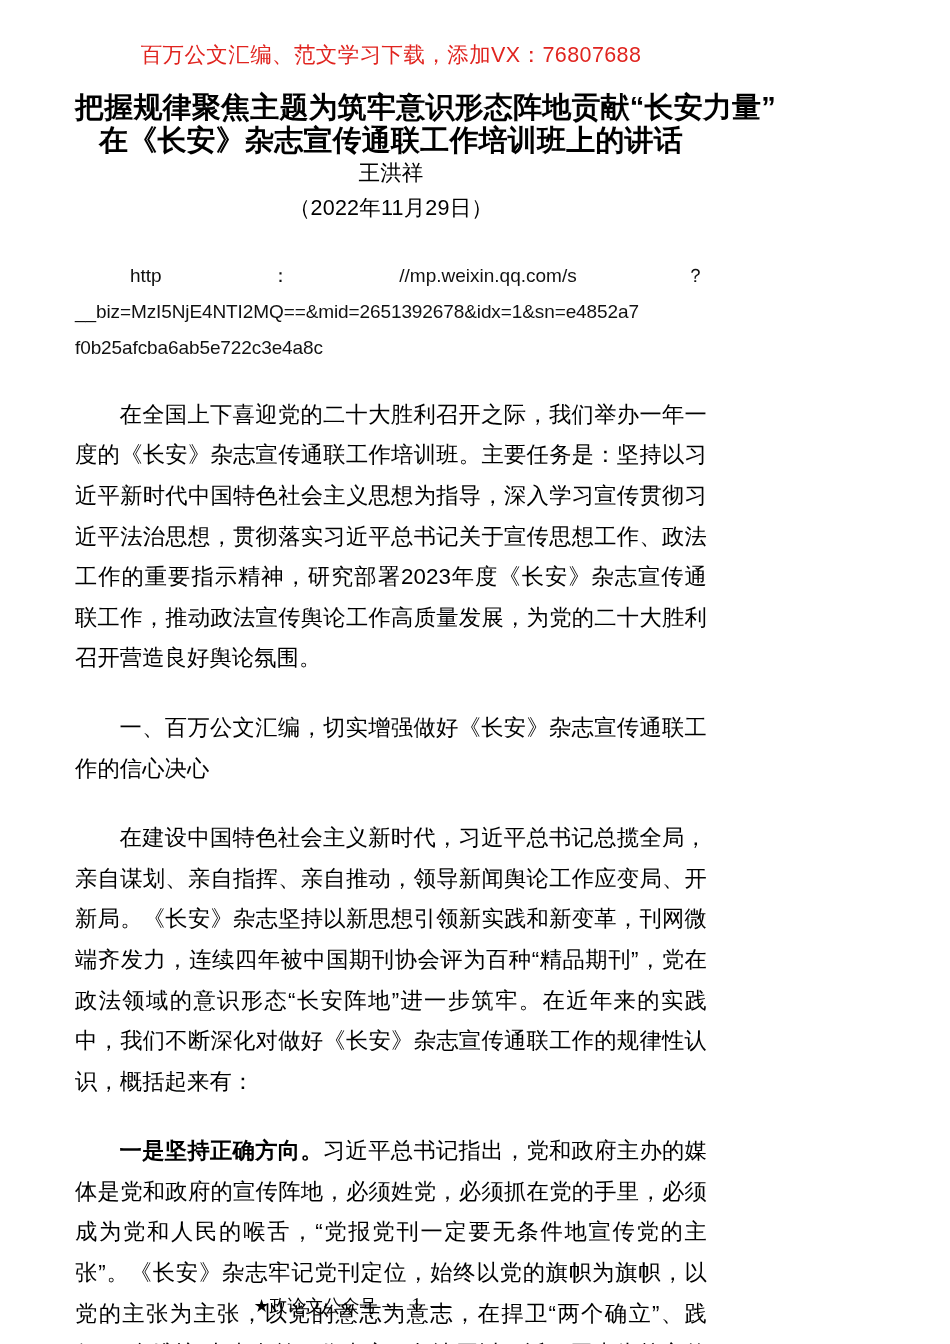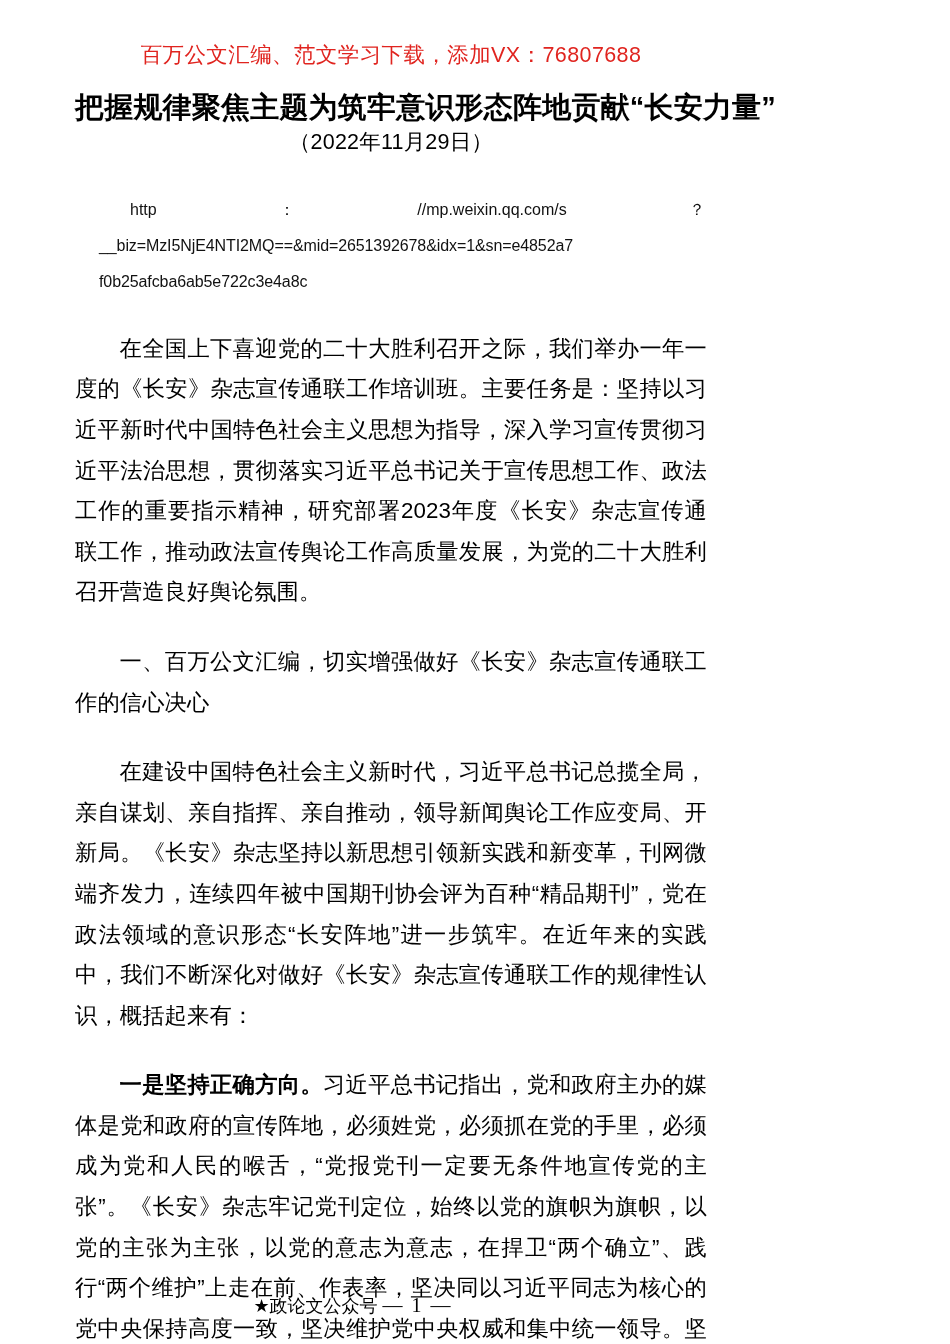--- a/index.html
+++ b/index.html
@@ -57,36 +57,35 @@
   .title-date {
     font-size: 21.5px;
     font-weight: 400;
     line-height: 36px;
     letter-spacing: 0.2px;
   }
 
   
   .url-block {
     margin-top: 32px;
-    font-size: 16px;
+    font-size: 19px;
     line-height: 36px;
     color: #111111;
   }
   .url-line-1 {
     display: flex;
     justify-content: space-between;
     padding-left: 55px;
     padding-right: 2px;
   }
   .url-line-1 span { white-space: nowrap; }
   .url-line-2,
   .url-line-3 {
     white-space: nowrap;
     letter-spacing: -0.1px;
-    margin-left: 24px;
   }
 
   
   .body-text {
     margin-top: 6px;
   }
   .para {
     font-size: 22.3px;
     line-height: 40.6px;
     text-align: justify;
@@ -121,20 +120,22 @@
 </style>
 </head>
 <body>
 
 <div class="page">
 
   <div class="promo-banner">百万公文汇编、范文学习下载，添加VX：76807688</div>
 
   <div class="title-block">
     <div class="title-line">把握规律聚焦主题为筑牢意识形态阵地贡献“长安力量”</div>
+    <div class="title-line">在《长安》杂志宣传通联工作培训班上的讲话</div>
+    <div class="title-author">王洪祥</div>
     <div class="title-date">（2022年11月29日）</div>
   </div>
 
   <div class="url-block">
     <div class="url-line-1">
       <span>http</span>
       <span>：</span>
       <span>//mp.weixin.qq.com/s</span>
       <span>？</span>
     </div>

